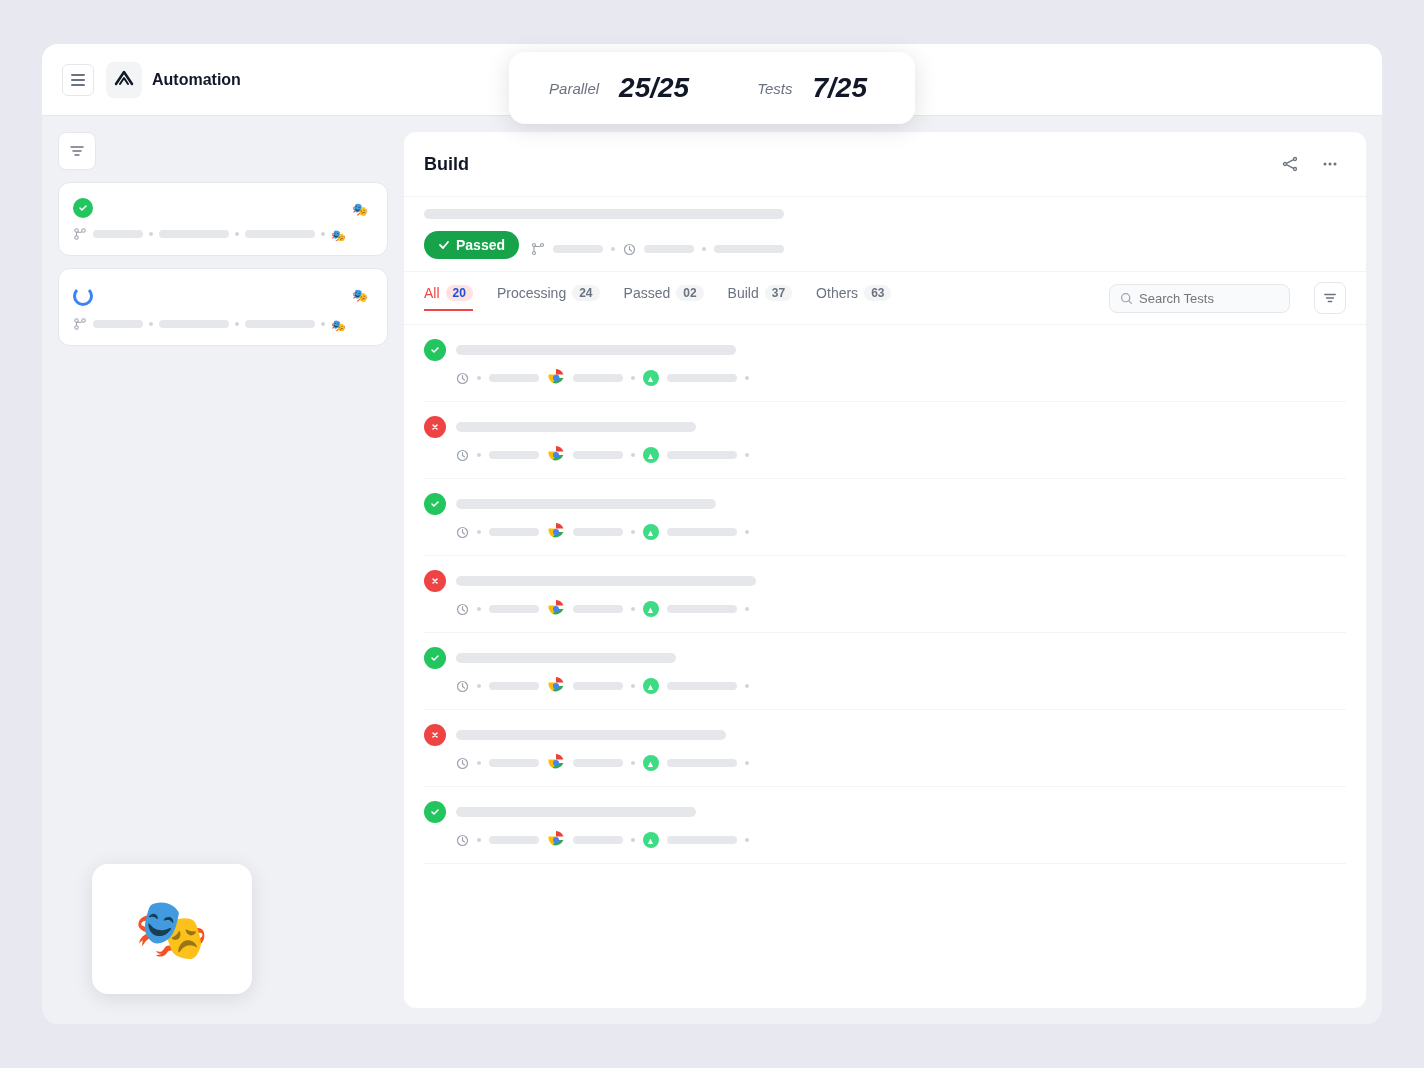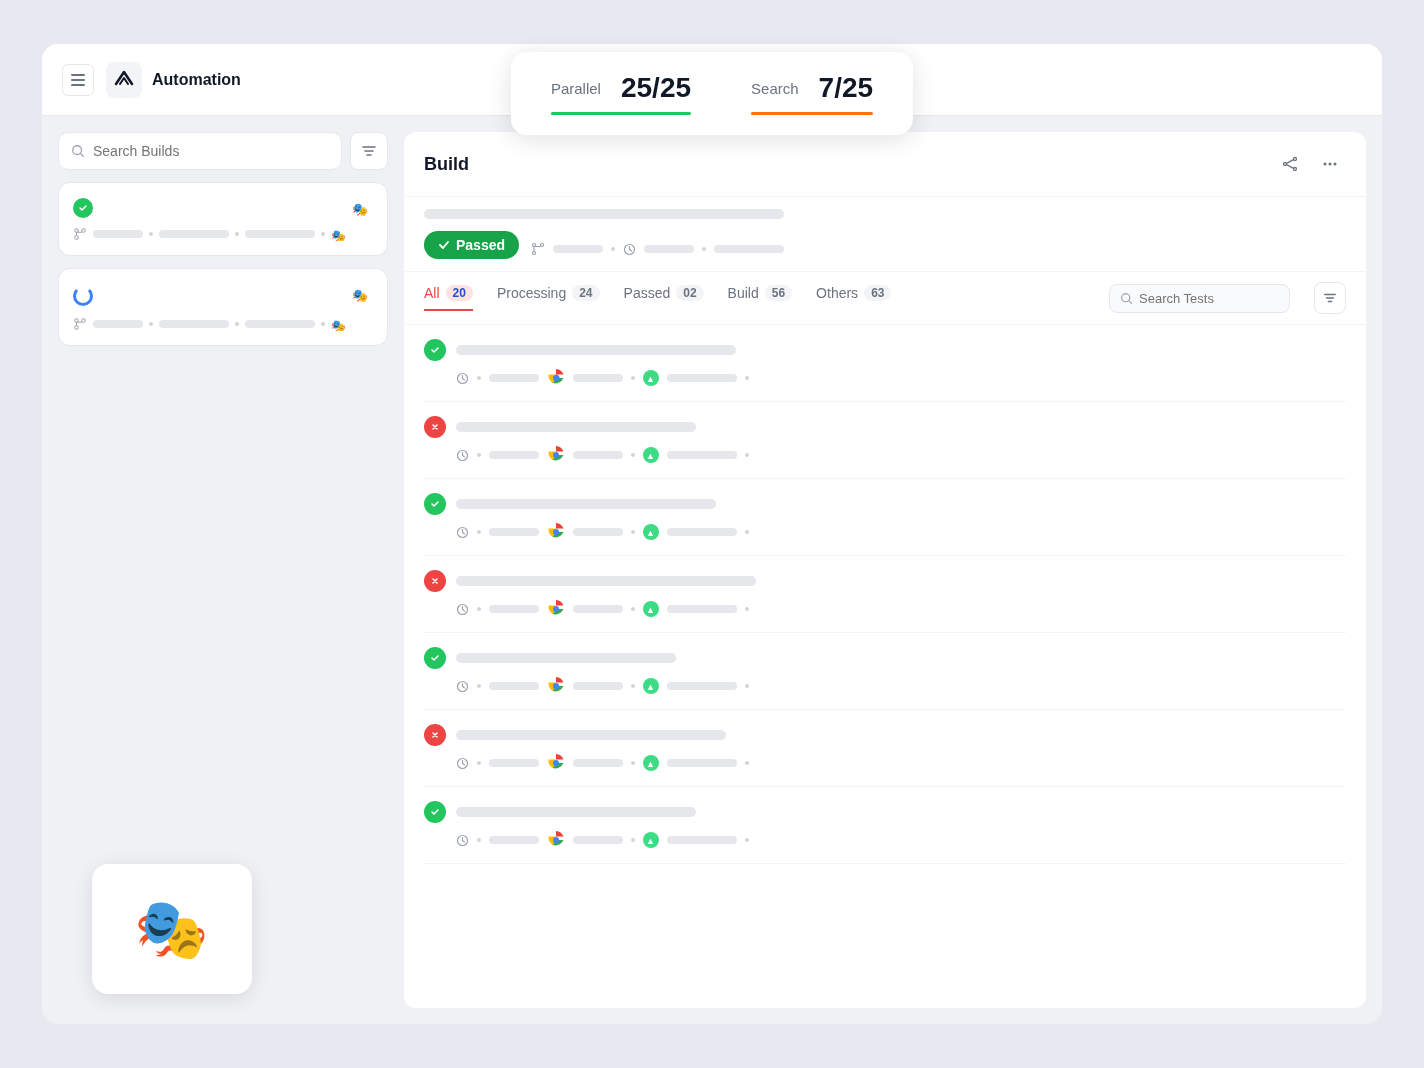--- a/index.html
+++ b/index.html
@@ -74,23 +74,24 @@
       background: white;
       border-radius: 16px;
       box-shadow: 0 4px 24px rgba(0,0,0,0.12);
       padding: 20px 40px;
       display: flex;
       gap: 60px;
       z-index: 100;
     }
     .parallel-item {
       display: flex;
-      flex-direction: column;
+      flex-direction: row;
       align-items: flex-start;
       gap: 8px;
+      font-style: italic;
     }
     .parallel-header {
       display: flex;
       align-items: center;
       gap: 20px;
     }
     .parallel-label {
       font-size: 15px;
       color: #6b7280;
       font-weight: 500;
@@ -410,40 +411,33 @@
     <div class="parallel-popup">
       <div class="parallel-item">
         <div class="parallel-header">
           <span class="parallel-label">Parallel</span>
           <span class="parallel-value">25/25</span>
         </div>
         <div class="parallel-bar green"></div>
       </div>
       <div class="parallel-item">
         <div class="parallel-header">
-          <span class="parallel-label">Search</span>
+          <span class="parallel-label">Tests</span>
           <span class="parallel-value">7/25</span>
         </div>
         <div class="parallel-bar orange"></div>
       </div>
     </div>
   </div>
 
   <div class="body">
 
     <div class="sidebar">
 
       <div style="display:flex;align-items:center;gap:8px;">
-        <div class="search-input-wrap">
-          <svg width="14" height="14" viewBox="0 0 16 16" fill="none">
-            <circle cx="7" cy="7" r="5" stroke="#9ca3af" stroke-width="1.5"></circle>
-            <path d="M11 11 L14 14" stroke="#9ca3af" stroke-width="1.5" stroke-linecap="round"></path>
-          </svg>
-          <input type="text" placeholder="Search Builds" style="">
-        </div>
         <div class="filter-btn">
           <svg width="16" height="16" viewBox="0 0 16 16" fill="none">
             <path d="M2 4h12M4 8h8M6 12h4" stroke="#6b7280" stroke-width="1.5" stroke-linecap="round"></path>
           </svg>
         </div>
       </div>
 
       <div class="build-card">
         <div class="build-card-header">
           <div class="status-icon-green">
@@ -574,21 +568,21 @@
         <div class="tab-item">
           <span>Processing</span>
           <span class="tab-count">24</span>
         </div>
         <div class="tab-item">
           <span>Passed</span>
           <span class="tab-count">02</span>
         </div>
         <div class="tab-item">
           <span>Build</span>
-          <span class="tab-count">56</span>
+          <span class="tab-count">37</span>
         </div>
         <div class="tab-item">
           <span>Others</span>
           <span class="tab-count">63</span>
         </div>
         <div class="tabs-spacer"></div>
 
         <div class="search-tests-wrap">
           <svg width="13" height="13" viewBox="0 0 16 16" fill="none">
             <circle cx="7" cy="7" r="5" stroke="#9ca3af" stroke-width="1.5"></circle>

